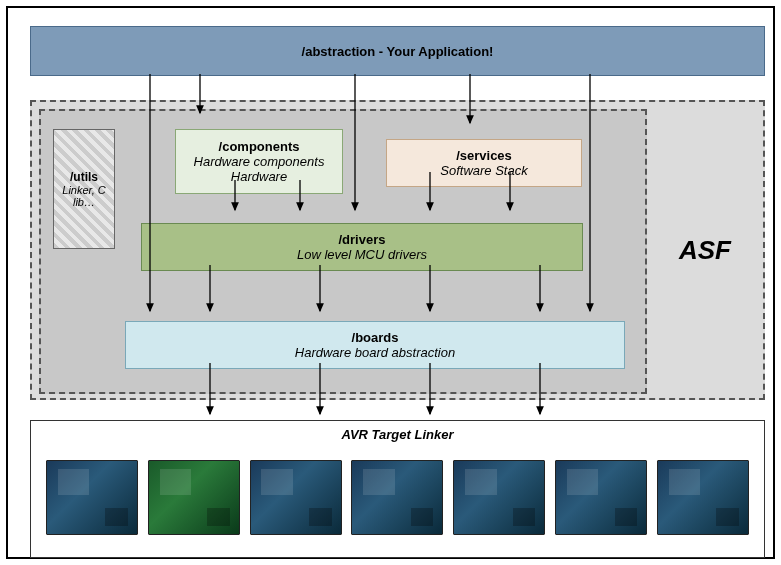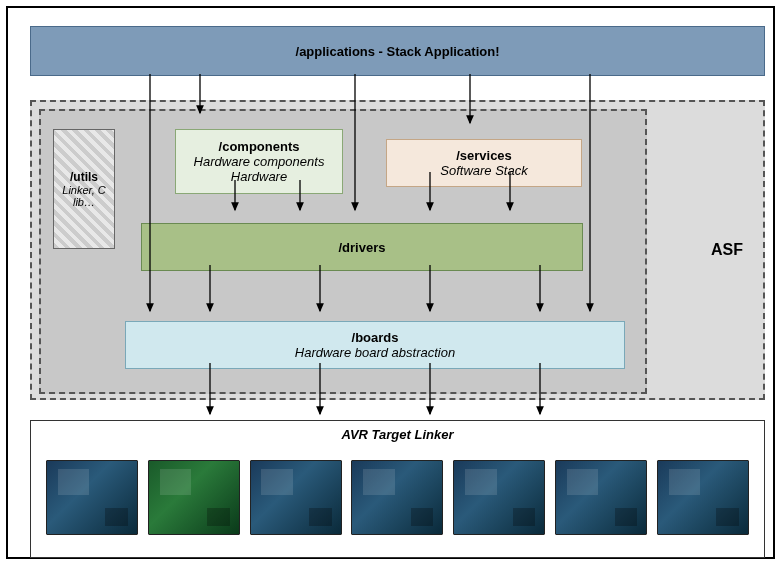--- a/index.html
+++ b/index.html
@@ -4,21 +4,21 @@
 <style>
   * { box-sizing: border-box; margin: 0; padding: 0; }
   body { font-family: Arial, sans-serif; background: #fff; width: 781px; height: 565px; position: relative; }
   .frame { position: absolute; top: 6px; left: 6px; right: 6px; bottom: 6px; border: 2px solid #000; }
   .box { position: absolute; border: 1px solid #333; text-align: center; display: flex; flex-direction: column; justify-content: center; align-items: center; }
   .title { font-weight: bold; font-size: 13px; }
   .sub { font-style: italic; font-size: 13px; }
   .applications { background: #7e9bb8; top: 18px; left: 22px; width: 735px; height: 50px; border: 1px solid #4a6a8a; }
   .asf-outer { position: absolute; top: 92px; left: 22px; width: 735px; height: 300px; background: #dcdcdc; border: 2px dashed #555; }
   .asf-inner { position: absolute; top: 7px; left: 7px; width: 608px; height: 285px; background: #c8c8c8; border: 2px dashed #555; }
-  .asf-label { position: absolute; right: 20px; top: 50%; transform: translateY(-50%); font-weight: bold; font-size: 16px; }
+  .asf-label { position: absolute; right: 32px; top: 50%; transform: translateY(-50%); font-weight: bold; font-style: italic; font-size: 26px; }
   .utils { top: 18px; left: 12px; width: 62px; height: 120px; background: repeating-linear-gradient(45deg, #ccc, #ccc 4px, #e8e8e8 4px, #e8e8e8 8px); border: 1px solid #666; }
   .utils .title { font-size: 12px; }
   .utils .sub { font-size: 11px; }
   .components { top: 18px; left: 134px; width: 168px; height: 65px; background: #e6efe0; border: 1px solid #8aa876; }
   .services { top: 28px; left: 345px; width: 196px; height: 48px; background: #f5e8dc; border: 1px solid #c4a686; }
   .drivers { top: 112px; left: 100px; width: 442px; height: 48px; background: #a8c087; border: 1px solid #6a8a52; }
   .boards { top: 210px; left: 84px; width: 500px; height: 48px; background: #d0e8ee; border: 1px solid #7aa8b8; text-align: center; }
   .target { position: absolute; top: 412px; left: 22px; width: 735px; height: 138px; border: 1px solid #333; }
   .target-label { text-align: center; font-weight: bold; font-style: italic; font-size: 13px; padding-top: 6px; }
   .board-row { display: flex; justify-content: space-around; align-items: center; padding: 8px 10px; height: 110px; }
@@ -27,21 +27,21 @@
   .board-img::after { content: ""; position: absolute; top: 12%; left: 12%; width: 35%; height: 35%; background: rgba(255,255,255,0.12); }
   .board-img::before { content: ""; position: absolute; bottom: 10%; right: 10%; width: 25%; height: 25%; background: rgba(0,0,0,0.25); }
   svg.arrows { position: absolute; top: 0; left: 0; width: 781px; height: 565px; pointer-events: none; }
 </style>
 </head>
 <body>
 
 <div class="frame">
 
   <div class="box applications">
-    <span class="title">/applications - Stack Application!</span>
+    <span class="title">/abstraction - Your Application!</span>
   </div>
 
   <div class="asf-outer">
     <div class="asf-inner">
 
       <div class="box utils">
         <span class="title">/utils</span>
         <span class="sub">Linker, C lib…</span>
       </div>
 
@@ -51,20 +51,21 @@
         <span class="sub">Hardware</span>
       </div>
 
       <div class="box services">
         <span class="title">/services</span>
         <span class="sub">Software Stack</span>
       </div>
 
       <div class="box drivers">
         <span class="title">/drivers</span>
+        <span class="sub">Low level MCU drivers</span>
       </div>
 
       <div class="box boards">
         <span class="title">/boards</span>
         <span class="sub">Hardware board abstraction</span>
       </div>
 
     </div>
     <span class="asf-label">ASF</span>
   </div>

